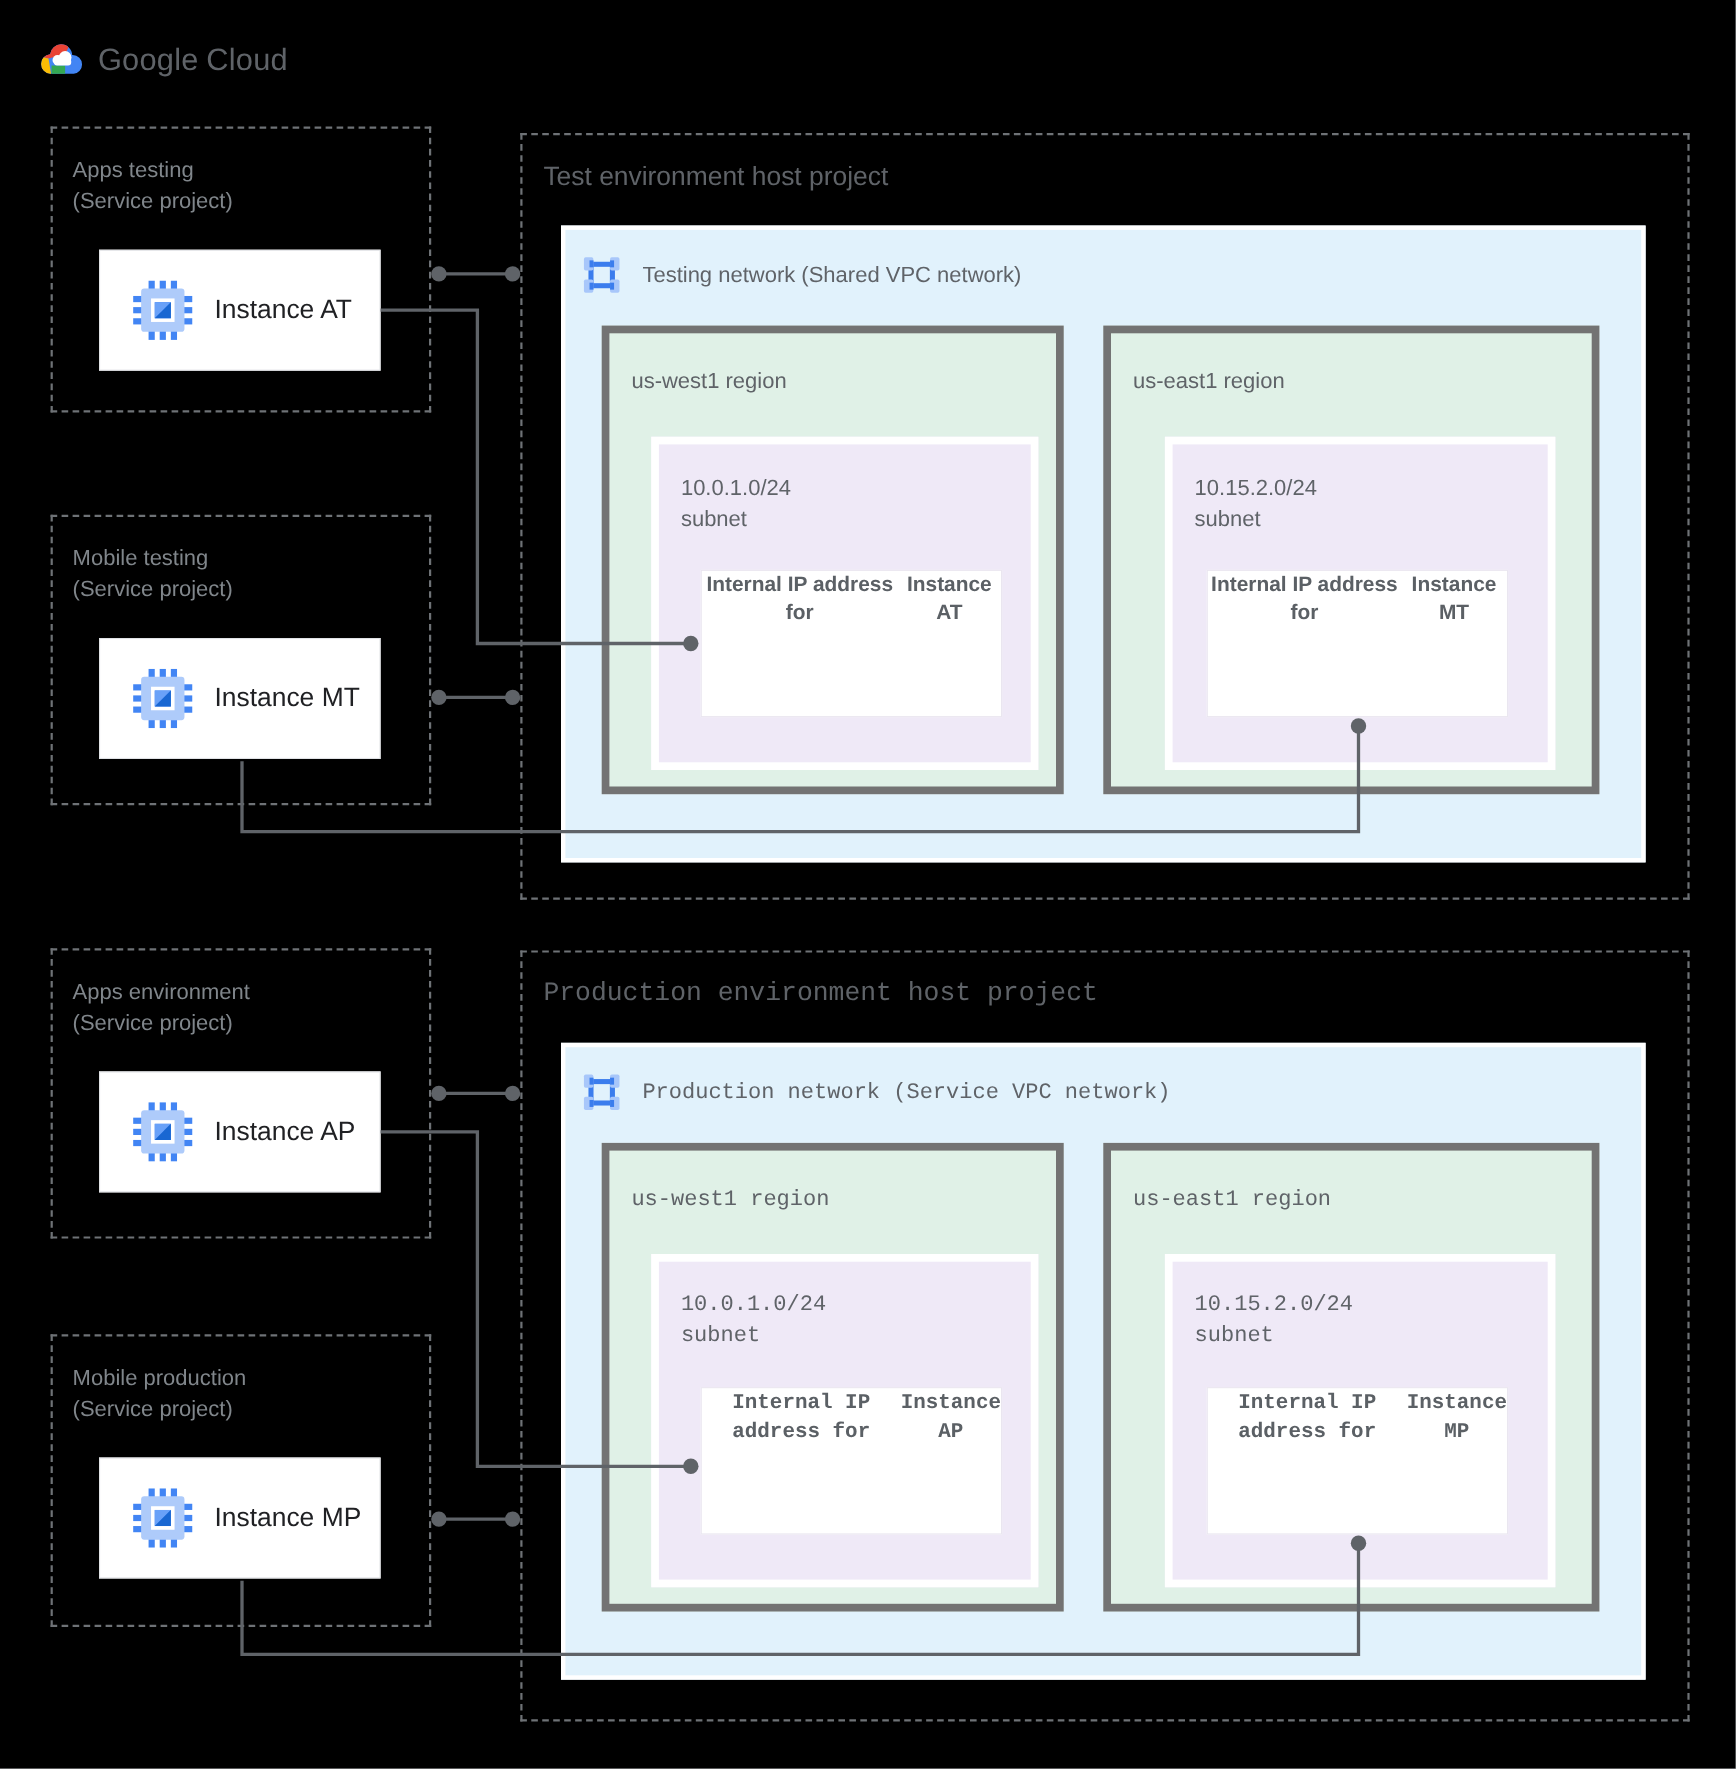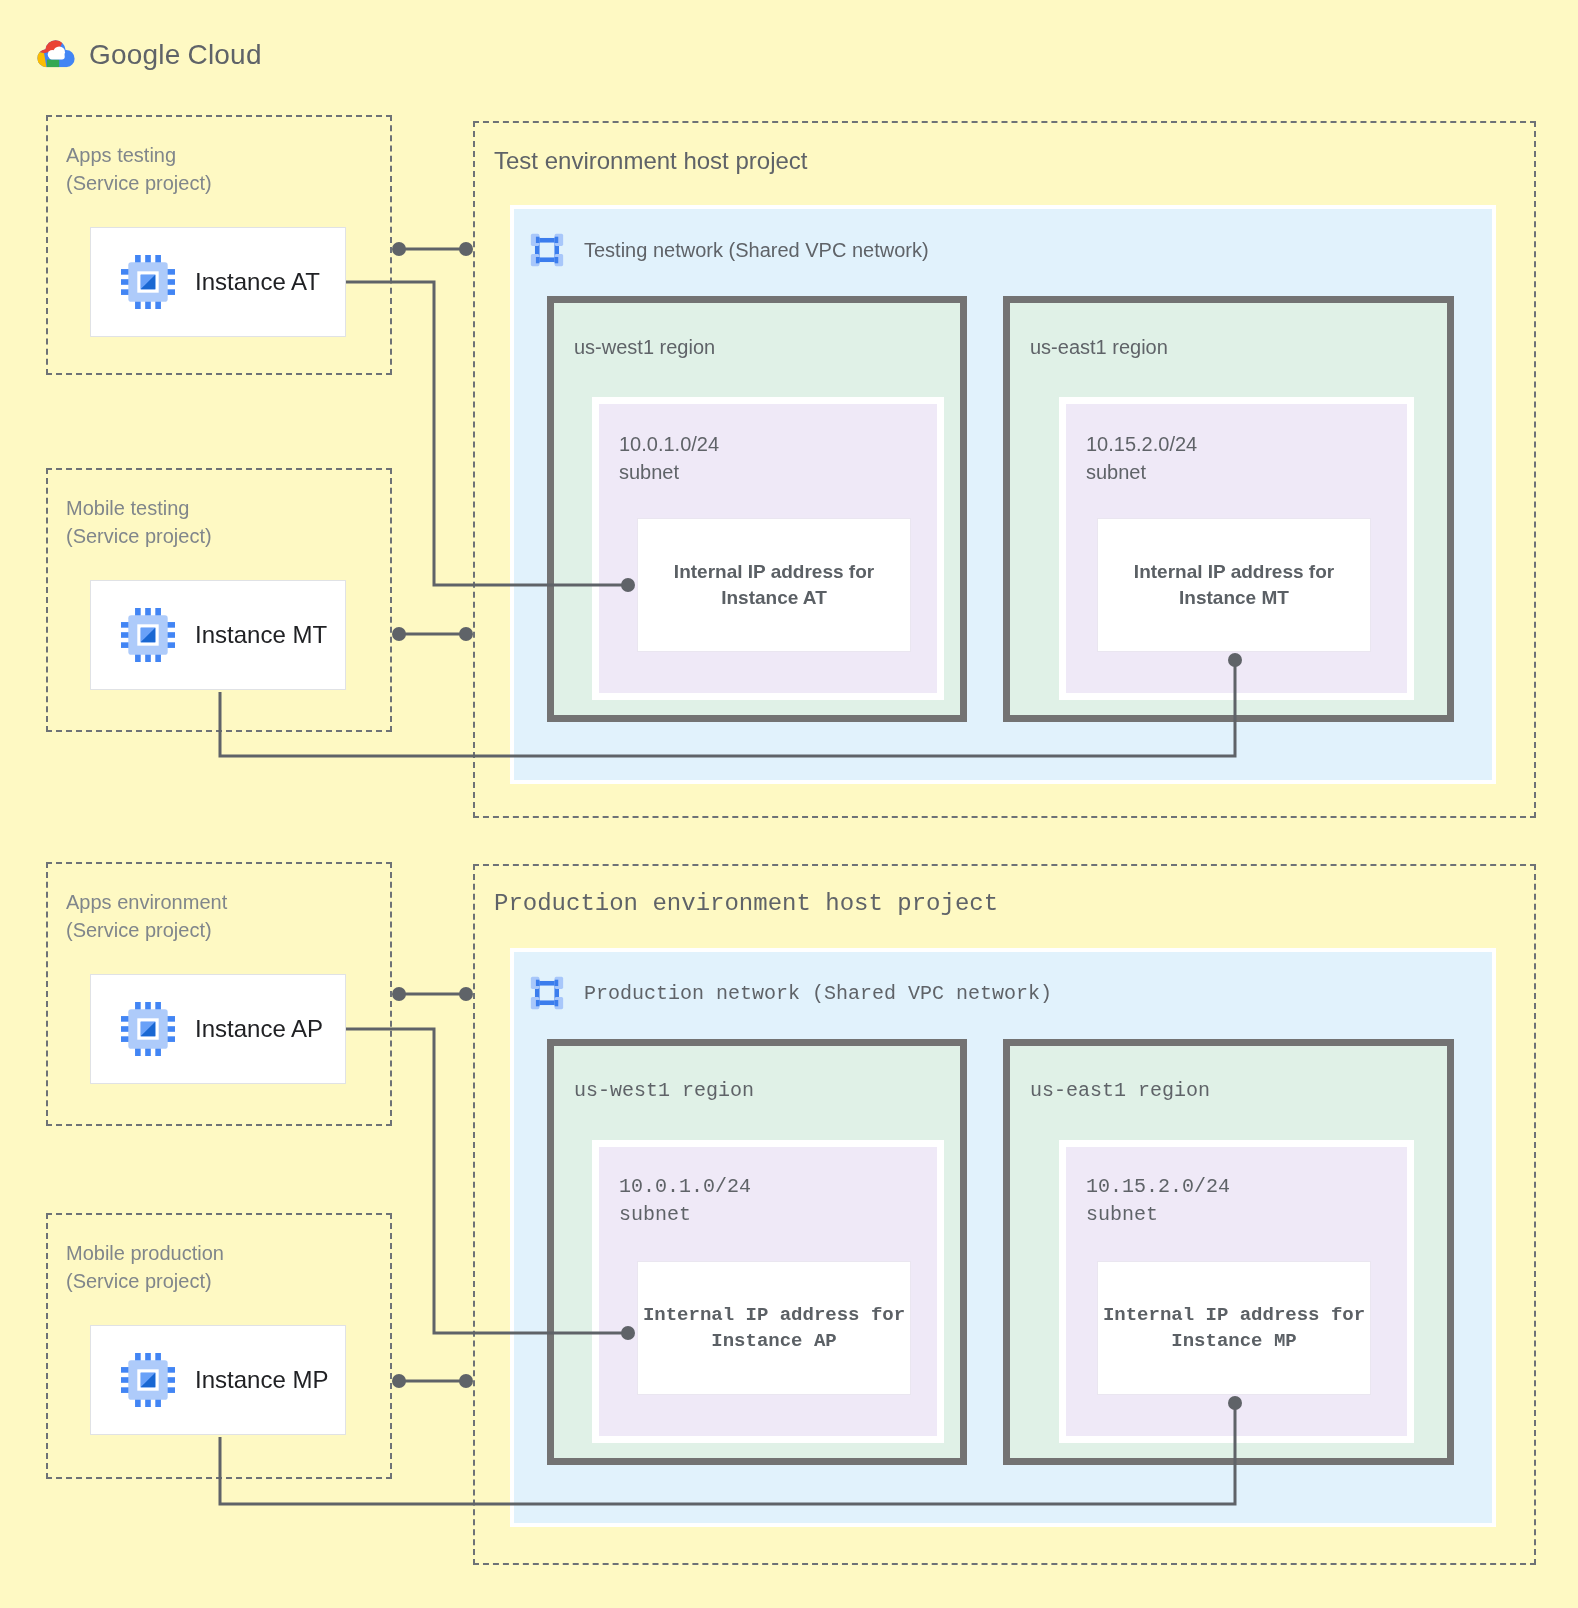--- a/index.html
+++ b/index.html
@@ -1,16 +1,16 @@
 <!DOCTYPE html>
 <html><head>
 <meta charset="utf-8">
 <style>
   html,body{margin:0;padding:0;background:#E9EBEE;}
-  .canvas{position:relative;width:1578px;height:1608px;background:#fef9c3;
+  .canvas{position:relative;width:1578px;height:1608px;background:#000000;
           font-family:"Liberation Sans","DejaVu Sans",sans-serif;overflow:hidden;}
 
   
   .logo{position:absolute;left:34px;top:37px;display:flex;align-items:center;gap:11px;}
   .logo-icon{width:44px;height:35px;flex:none;}
   .logo-text{font-size:28px;color:#5F6368;letter-spacing:.2px;white-space:nowrap;}
   .logo-google{margin-right:7px;color:#5F6368;}
   .logo-cloud{color:#5F6368;}
 
   
@@ -42,21 +42,21 @@
   .region-west{left:33px;width:420px;}
   .region-east{left:489px;width:451px;}
   .region-label{position:absolute;left:20px;top:33px;font-size:20px;color:#5F6368;white-space:nowrap;}
 
   .subnet{position:absolute;top:94px;height:303px;background:#EFE9F7;border:7px solid #FFFFFF;box-sizing:border-box;padding-left:40px;}
   .subnet-west{left:38px;width:352px;}
   .subnet-east{left:49px;width:355px;}
   .subnet-label{position:absolute;left:20px;top:26px;font-size:20px;line-height:28px;color:#5F6368;white-space:nowrap;}
 
   .ipbox{position:absolute;left:38px;top:114px;width:274px;height:134px;background:#FFFFFF;
-         border:1px solid #EAE6F0;box-sizing:border-box;display:flex;flex-direction:column;
+         border:1px solid #EAE6F0;box-sizing:border-box;display:flex;flex-direction:row;
          justify-content:center;text-align:center;font-size:19px;font-weight:bold;
          line-height:26px;color:#5B6065;}
   .subnet-east .ipbox{left:31px;}
 
   
   .wires{position:absolute;left:0;top:0;width:1578px;height:1608px;pointer-events:none;}
   .wire{stroke:#5F6368;stroke-width:3;fill:none;}
   .dot{fill:#5F6368;stroke:none;}
 
   .defs-hidden{position:absolute;width:0;height:0;overflow:hidden;}
@@ -228,21 +228,21 @@
     </div>
   </div>
 
   <div class="host host-prod">
     <div class="host-title">Production environment host project</div>
     <div class="net">
       <div class="net-head">
         <svg class="vpc-icon" viewBox="0 0 24 24">
             <use href="#vpc-sym"></use>
           </svg>
-        <span class="net-label">Production network (Shared VPC network)</span>
+        <span class="net-label">Production network (Service VPC network)</span>
       </div>
       <div class="region region-west">
         <div class="region-label">us-west1 region</div>
         <div class="subnet subnet-west">
           <div class="subnet-label">
             <div>10.0.1.0/24</div>
             <div>subnet</div>
           </div>
           <div class="ipbox">
             <div>Internal IP address for</div>

